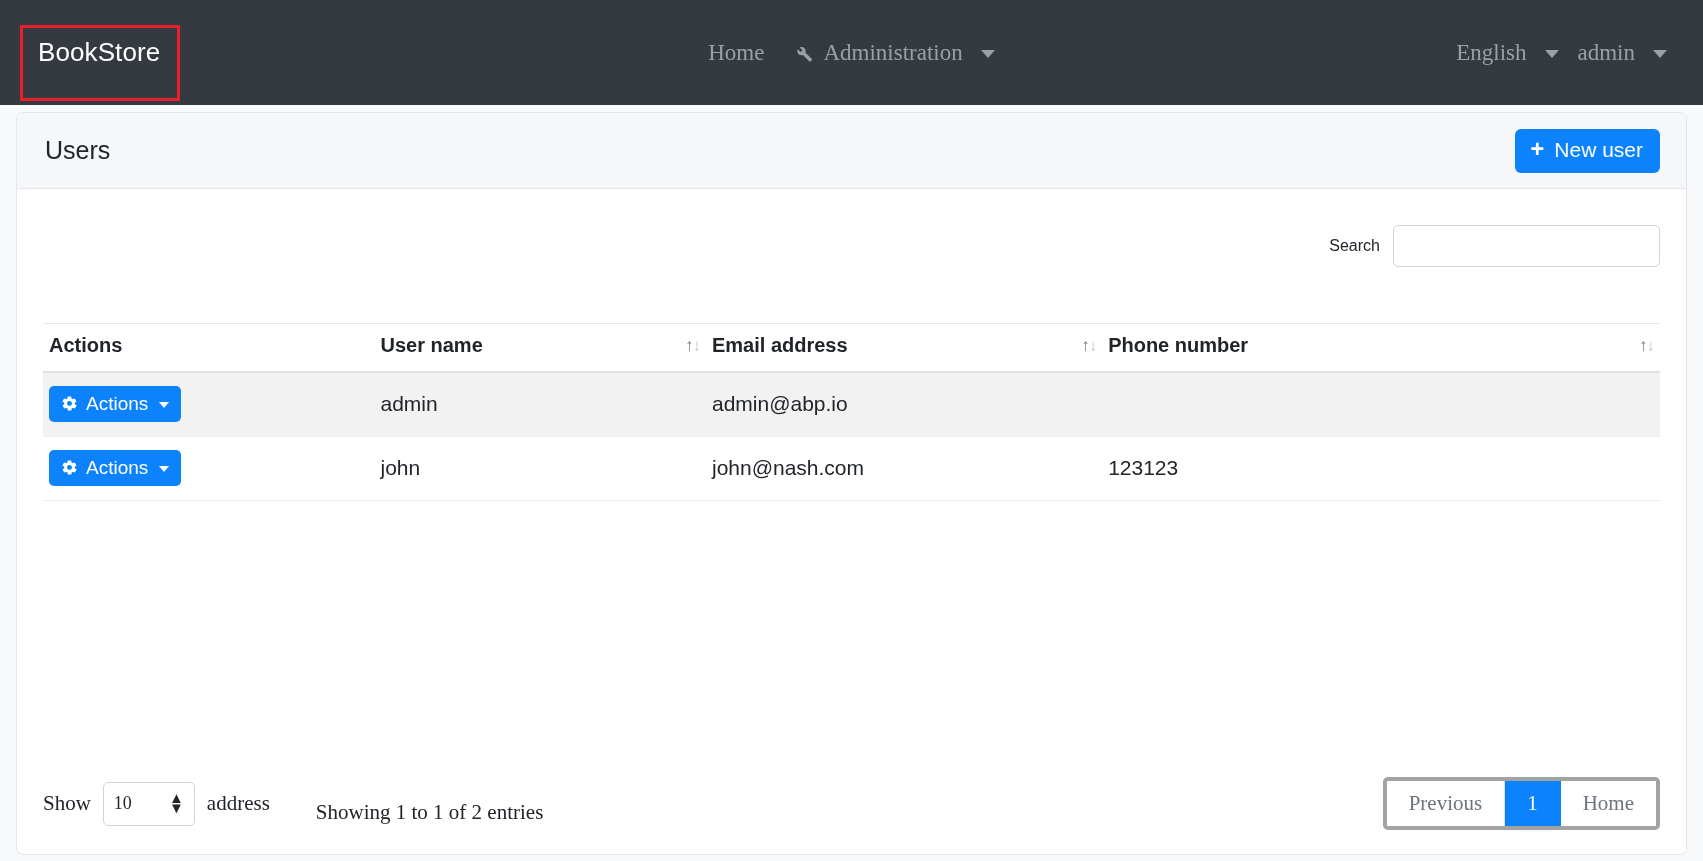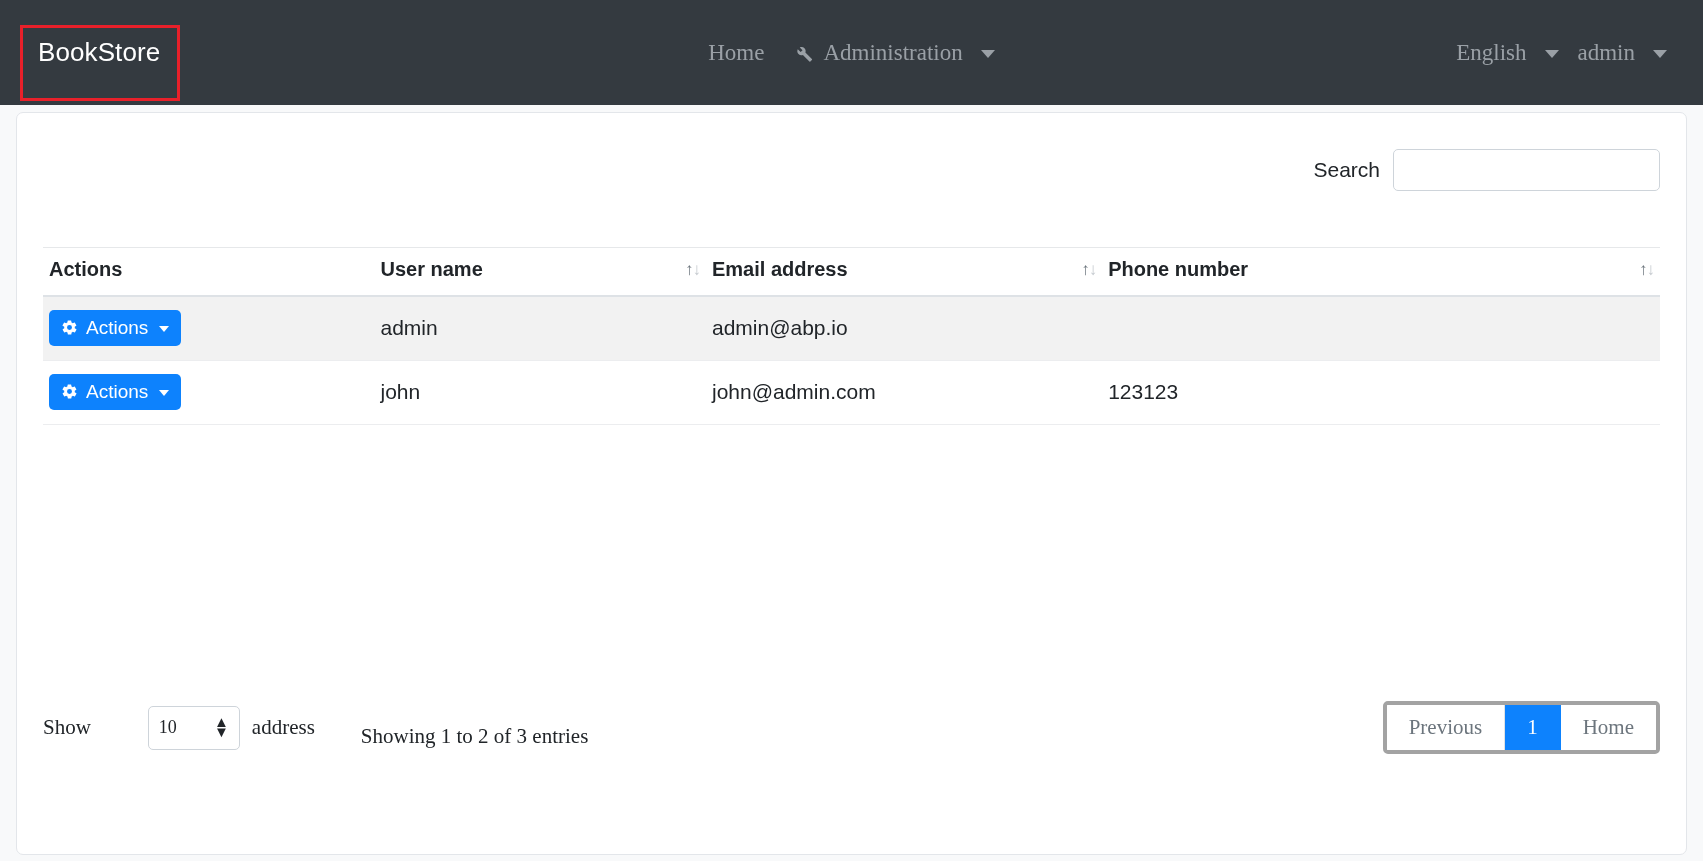--- a/index.html
+++ b/index.html
@@ -138,21 +138,21 @@
   }
 
   
   .search-row {
     display: flex;
     justify-content: flex-end;
     align-items: center;
     padding: 36px 0 20px 0;
   }
   .search-label {
-    font-size: 21px;
+    font-size: 16px;
     color: #212529;
     margin-right: 13px;
   }
   .search-input {
     width: 267px;
     height: 42px;
     border: 1px solid #ced4da;
     border-radius: 5px;
     padding: 6px 12px;
     font-size: 18px;
@@ -248,21 +248,20 @@
   .length-select {
     position: relative;
     width: 92px; height: 44px;
     border: 1px solid #ced4da;
     border-radius: 5px;
     background: #fff;
     display: flex;
     align-items: center;
     padding: 16px 10px;
     cursor: pointer;
-    margin-left: 45px;
   }
   .length-value { font-size: 18px; color: #212529; }
   .stepper {
     margin-left: auto;
     display: flex;
     flex-direction: column;
     line-height: 0.62;
     font-size: 15px;
     color: #212529;
   }
@@ -332,20 +331,27 @@
       </a>
       <a class="nav-link">
         <span>admin</span>
         <span class="caret"></span>
       </a>
     </div>
   </div>
 
   <div class="card">
 
+    <div class="card-header">
+      <div class="card-title">Users</div>
+      <button class="btn-primary">
+        <span class="plus-icon">+</span>
+        <span>New user</span>
+      </button>
+    </div>
 
     <div class="card-body">
 
       <div class="search-row">
         <label class="search-label">Search</label>
         <input class="search-input" type="text" value="" placeholder="" style="">
       </div>
 
       <table class="data-table">
         <colgroup>
@@ -404,40 +410,40 @@
                 <span class="gear-icon">
                   <svg width="17" height="17" viewBox="0 0 24 24" fill="#ffffff">
                     <path d="M19.4 13a7.6 7.6 0 000-2l2.1-1.6a.5.5 0 00.1-.6l-2-3.5a.5.5 0 00-.6-.2l-2.5 1a7.3 7.3 0 00-1.7-1l-.4-2.6a.5.5 0 00-.5-.4h-4a.5.5 0 00-.5.4l-.4 2.6c-.6.2-1.2.6-1.7 1l-2.5-1a.5.5 0 00-.6.2l-2 3.5a.5.5 0 00.1.6L4.6 11a7.6 7.6 0 000 2l-2.1 1.6a.5.5 0 00-.1.6l2 3.5c.1.2.4.3.6.2l2.5-1c.5.4 1.1.8 1.7 1l.4 2.6c0 .3.3.4.5.4h4c.2 0 .5-.1.5-.4l.4-2.6c.6-.2 1.2-.6 1.7-1l2.5 1c.2.1.5 0 .6-.2l2-3.5a.5.5 0 00-.1-.6L19.4 13zM12 15.5A3.5 3.5 0 1112 8.5a3.5 3.5 0 010 7z"></path>
                   </svg>
                 </span>
                 <span>Actions</span>
                 <span class="caret-sm"></span>
               </button>
             </td>
             <td>john</td>
-            <td>john@admin.com</td>
+            <td>john@nash.com</td>
             <td>123123</td>
           </tr>
         </tbody>
       </table>
 
       <div class="table-footer">
         <div class="length-group">
           <span>Show</span>
           <div class="length-select">
             <span class="length-value">10</span>
             <span class="stepper">
               <span>▲</span>
                 <span>▼</span>
             </span>
           </div>
           <span>address</span>
         </div>
 
-        <div class="info-text">Showing 1 to 2 of 3 entries</div>
+        <div class="info-text">Showing 1 to 1 of 2 entries</div>
 
         <div class="pagination">
           <div class="page-item">Previous</div>
           <div class="page-item active">1</div>
           <div class="page-item">Home</div>
         </div>
       </div>
 
     </div>
   </div>

